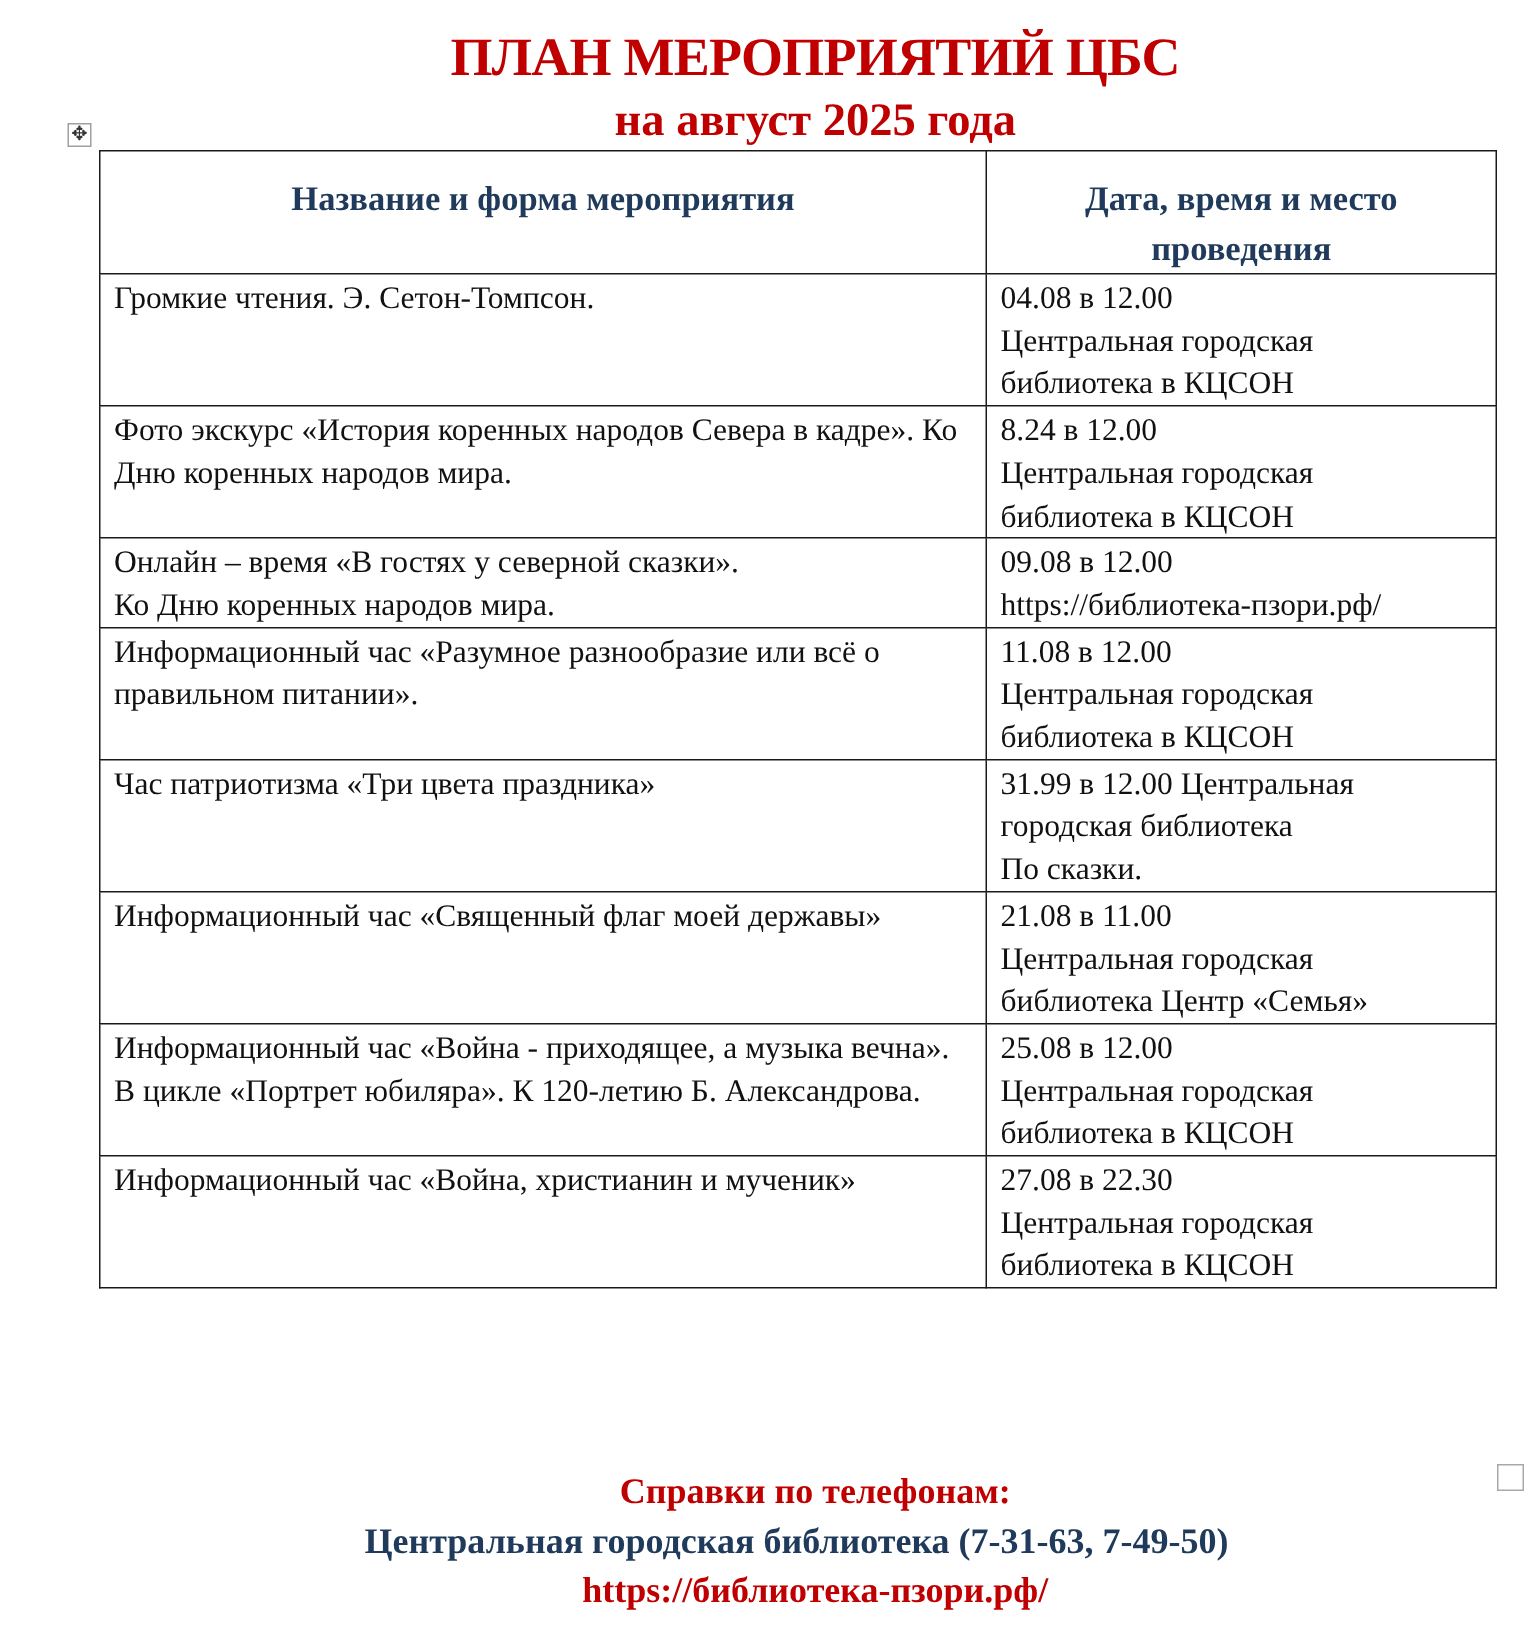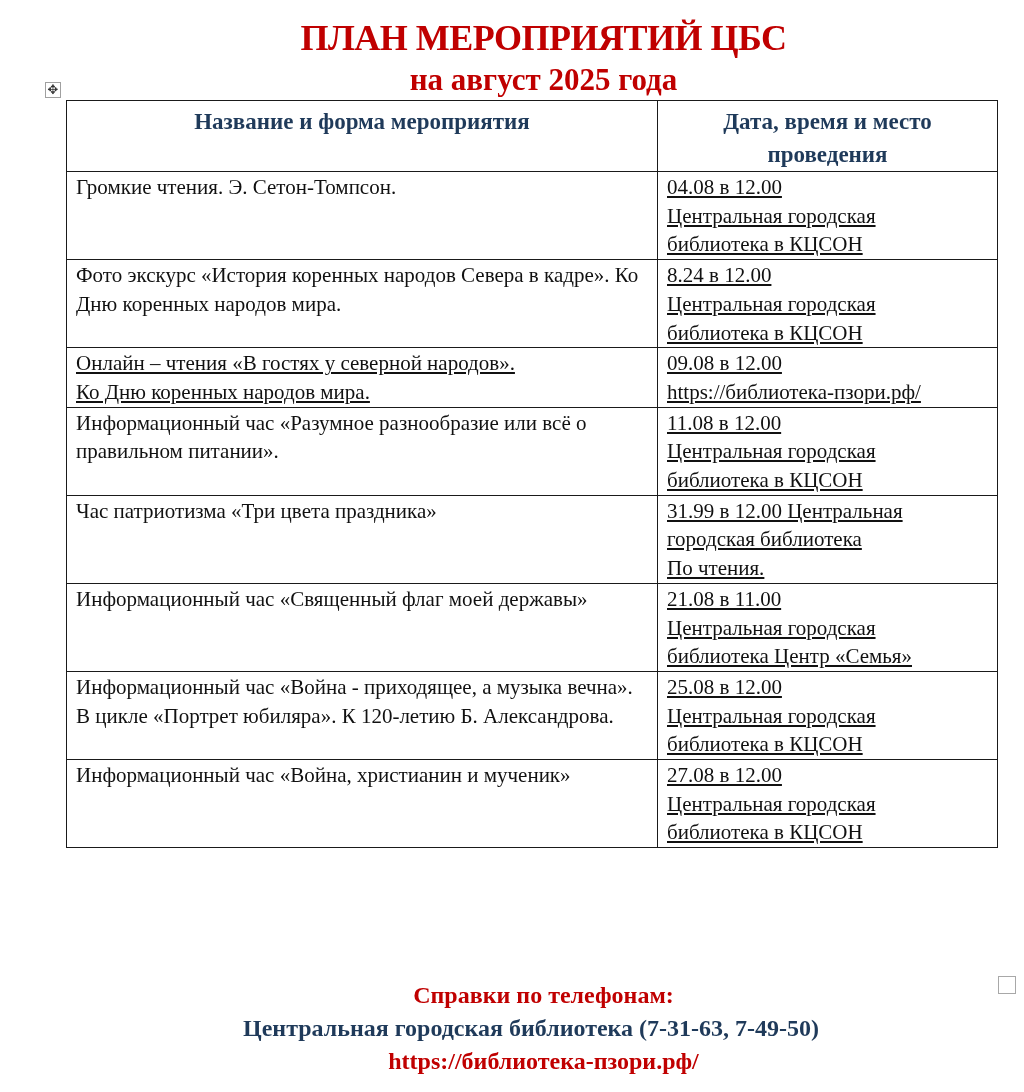--- a/index.html
+++ b/index.html
@@ -14,31 +14,31 @@
                  font-size: 13px; line-height: 14px; text-align: center; color: #333; font-family: "DejaVu Sans", sans-serif; }
   .resize-handle { position: absolute; left: 998px; top: 976px; width: 18px; height: 18px;
                    border: 1px solid #a8a8a8; box-sizing: border-box; background: #fff; }
   table.events { position: absolute; left: 66px; top: 100px; border-collapse: collapse;
                  width: 931px; table-layout: fixed; }
   table.events td, table.events th { border: 1.5px solid #1a1a1a; vertical-align: top;
                  padding: 1px 9px 0 9px; font-size: 21px; line-height: 28.7px; font-weight: normal; text-align: left; }
   table.events col.c1 { width: 591px; }
   table.events col.c2 { width: 340px; }
   table.events th { color: #1f3a5a; font-weight: bold; text-align: center; font-size: 23px;
-                    line-height: 33px; padding-top: 4px; }
+                    line-height: 33px; padding-top: 15px; }
   tr.h-head { height: 67px; }
   tr.h3 { height: 86px; border-radius: 15px; }
   tr.h2 { height: 57px; }
   .footer1 { position: absolute; left: 0; width: 1087px; top: 980px; text-align: center;
              font-weight: bold; font-size: 24px; line-height: 30px; color: #c00000; }
   .footer2 { position: absolute; left: 0; width: 1062px; top: 1013px; text-align: center;
              font-weight: bold; font-size: 24px; line-height: 30px; color: #1f3a5a; }
   .footer3 { position: absolute; left: 0; width: 1087px; top: 1046px; text-align: center;
              font-weight: bold; font-size: 24px; line-height: 30px; color: #c00000; }
-  .cell-line { display: block; text-decoration: underline; }
+  .cell-line { display: block; }
 </style>
 </head>
 <body>
 
 <div class="title1">ПЛАН МЕРОПРИЯТИЙ ЦБС</div>
 <div class="title2">на август 2025 года</div>
 
 <div class="move-handle">✥</div>
 
 <table class="events">
@@ -62,42 +62,42 @@
   <tr class="h3">
     <td>Фото экскурс «История коренных народов Севера в кадре». Ко Дню коренных народов мира.</td>
     <td>
       <span class="cell-line">8.24 в 12.00</span>
       <span class="cell-line">Центральная городская</span>
       <span class="cell-line">библиотека в КЦСОН</span>
     </td>
   </tr>
   <tr class="h2">
     <td>
-          <span class="cell-line">Онлайн – чтения «В гостях у северной народов».</span>
+          <span class="cell-line">Онлайн – время «В гостях у северной сказки».</span>
           <span class="cell-line">Ко Дню коренных народов мира.</span>
         </td>
     <td>
       <span class="cell-line">09.08 в 12.00</span>
       <span class="cell-line">https://библиотека-пзори.рф/</span>
     </td>
   </tr>
   <tr class="h3">
     <td>Информационный час «Разумное  разнообразие или всё о правильном питании».</td>
     <td>
       <span class="cell-line">11.08 в 12.00</span>
       <span class="cell-line">Центральная городская</span>
       <span class="cell-line">библиотека в КЦСОН</span>
     </td>
   </tr>
   <tr class="h3">
     <td>Час патриотизма «Три цвета праздника»</td>
     <td>
       <span class="cell-line">31.99 в 12.00 Центральная</span>
       <span class="cell-line">городская библиотека</span>
-      <span class="cell-line">По чтения.</span>
+      <span class="cell-line">По сказки.</span>
     </td>
   </tr>
   <tr class="h3">
     <td>Информационный час «Священный флаг моей державы»</td>
     <td>
       <span class="cell-line">21.08 в 11.00</span>
       <span class="cell-line">Центральная городская</span>
       <span class="cell-line">библиотека Центр «Семья»</span>
     </td>
   </tr>
@@ -105,21 +105,21 @@
     <td>Информационный час «Война - приходящее, а музыка вечна». В цикле «Портрет юбиляра». К 120-летию Б. Александрова.</td>
     <td>
       <span class="cell-line">25.08 в 12.00</span>
       <span class="cell-line">Центральная городская</span>
       <span class="cell-line">библиотека в КЦСОН</span>
     </td>
   </tr>
   <tr class="h3">
     <td>Информационный час «Война, христианин и мученик»</td>
     <td>
-      <span class="cell-line">27.08 в 12.00</span>
+      <span class="cell-line">27.08 в 22.30</span>
       <span class="cell-line">Центральная городская</span>
       <span class="cell-line">библиотека в КЦСОН</span>
     </td>
   </tr>
 </tbody>
   </table>
 
 <div class="resize-handle"></div>
 
 <div class="footer1">Справки по телефонам:</div>

